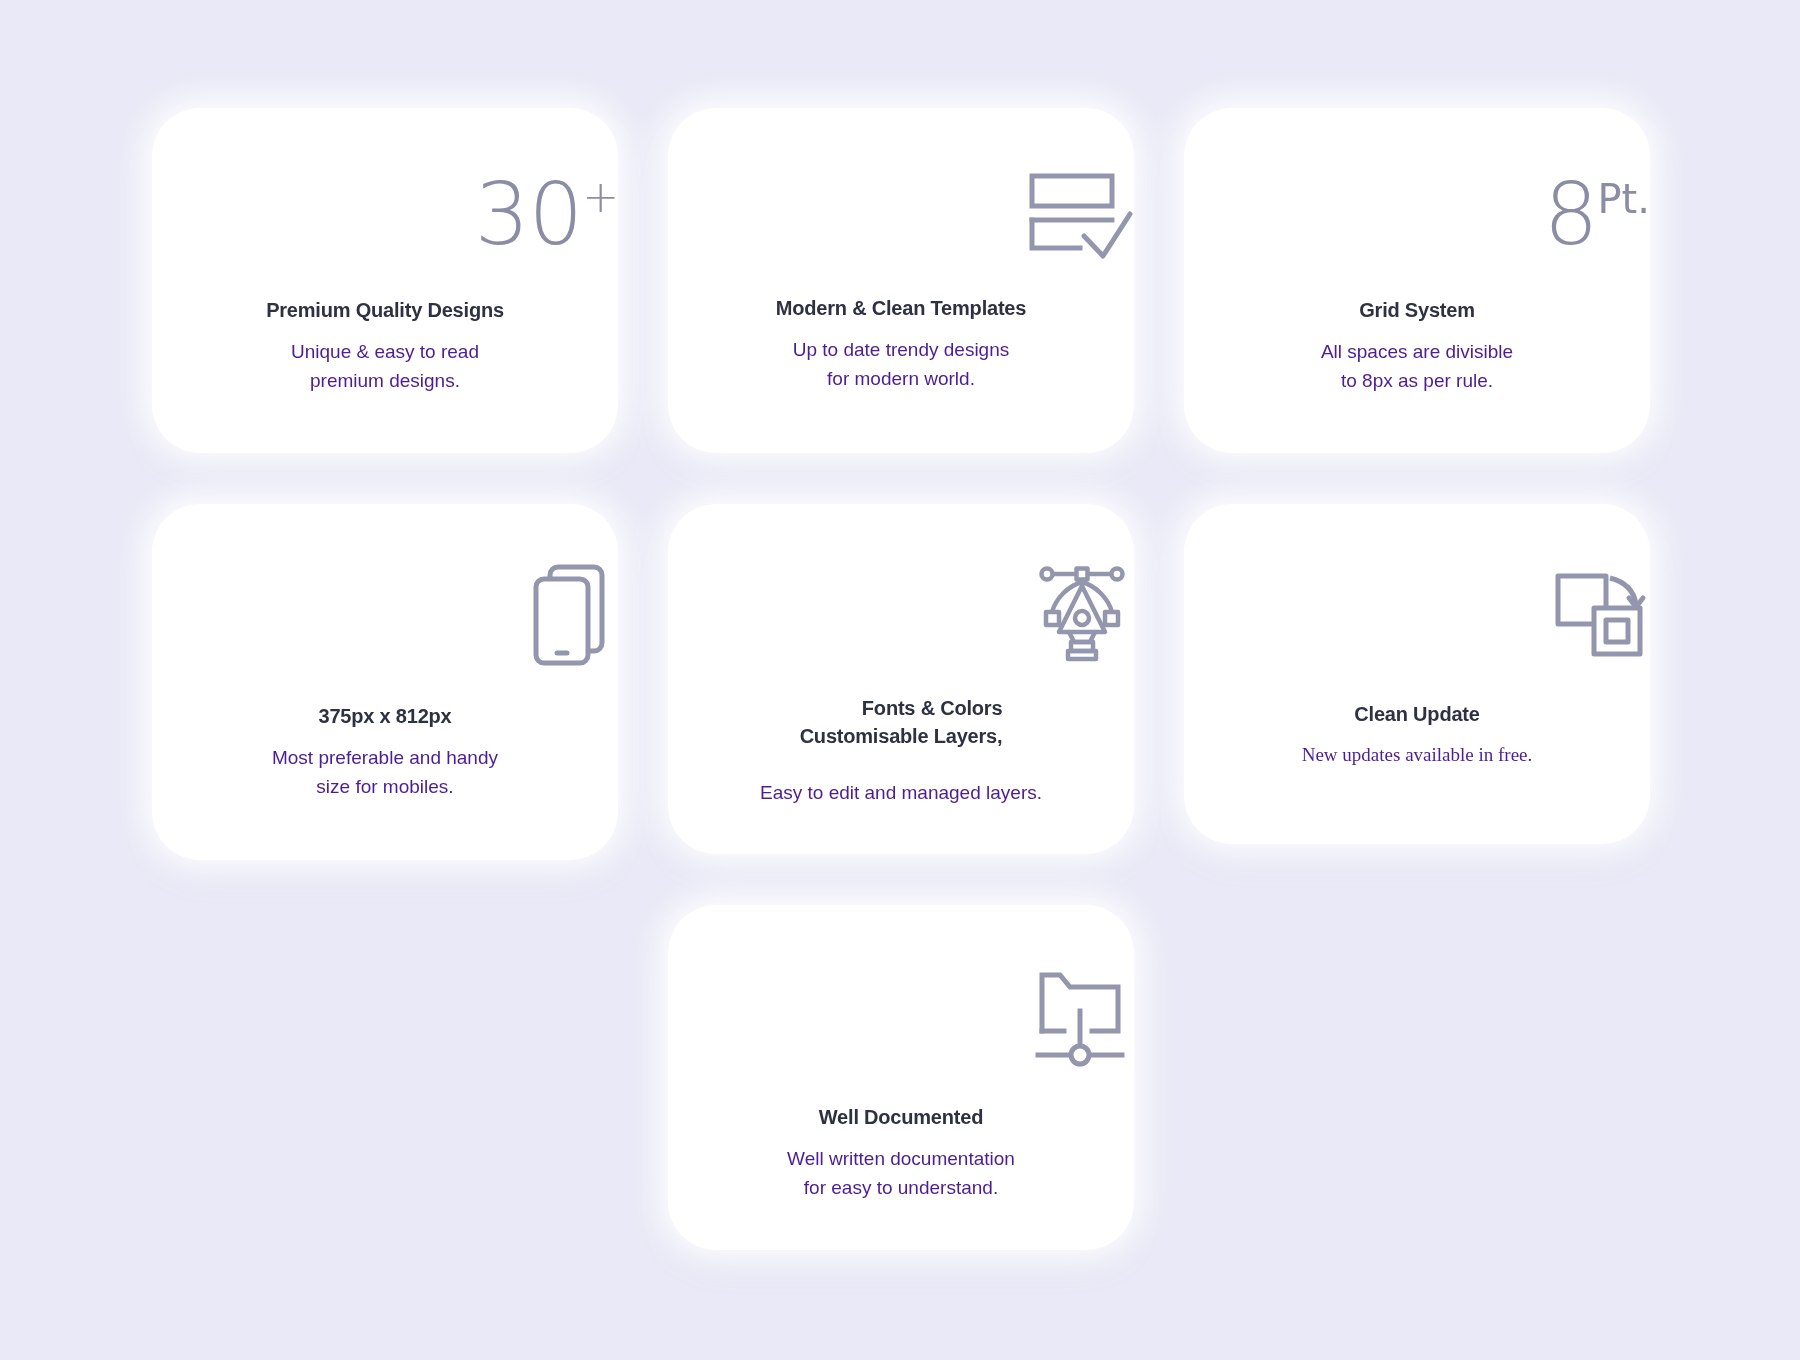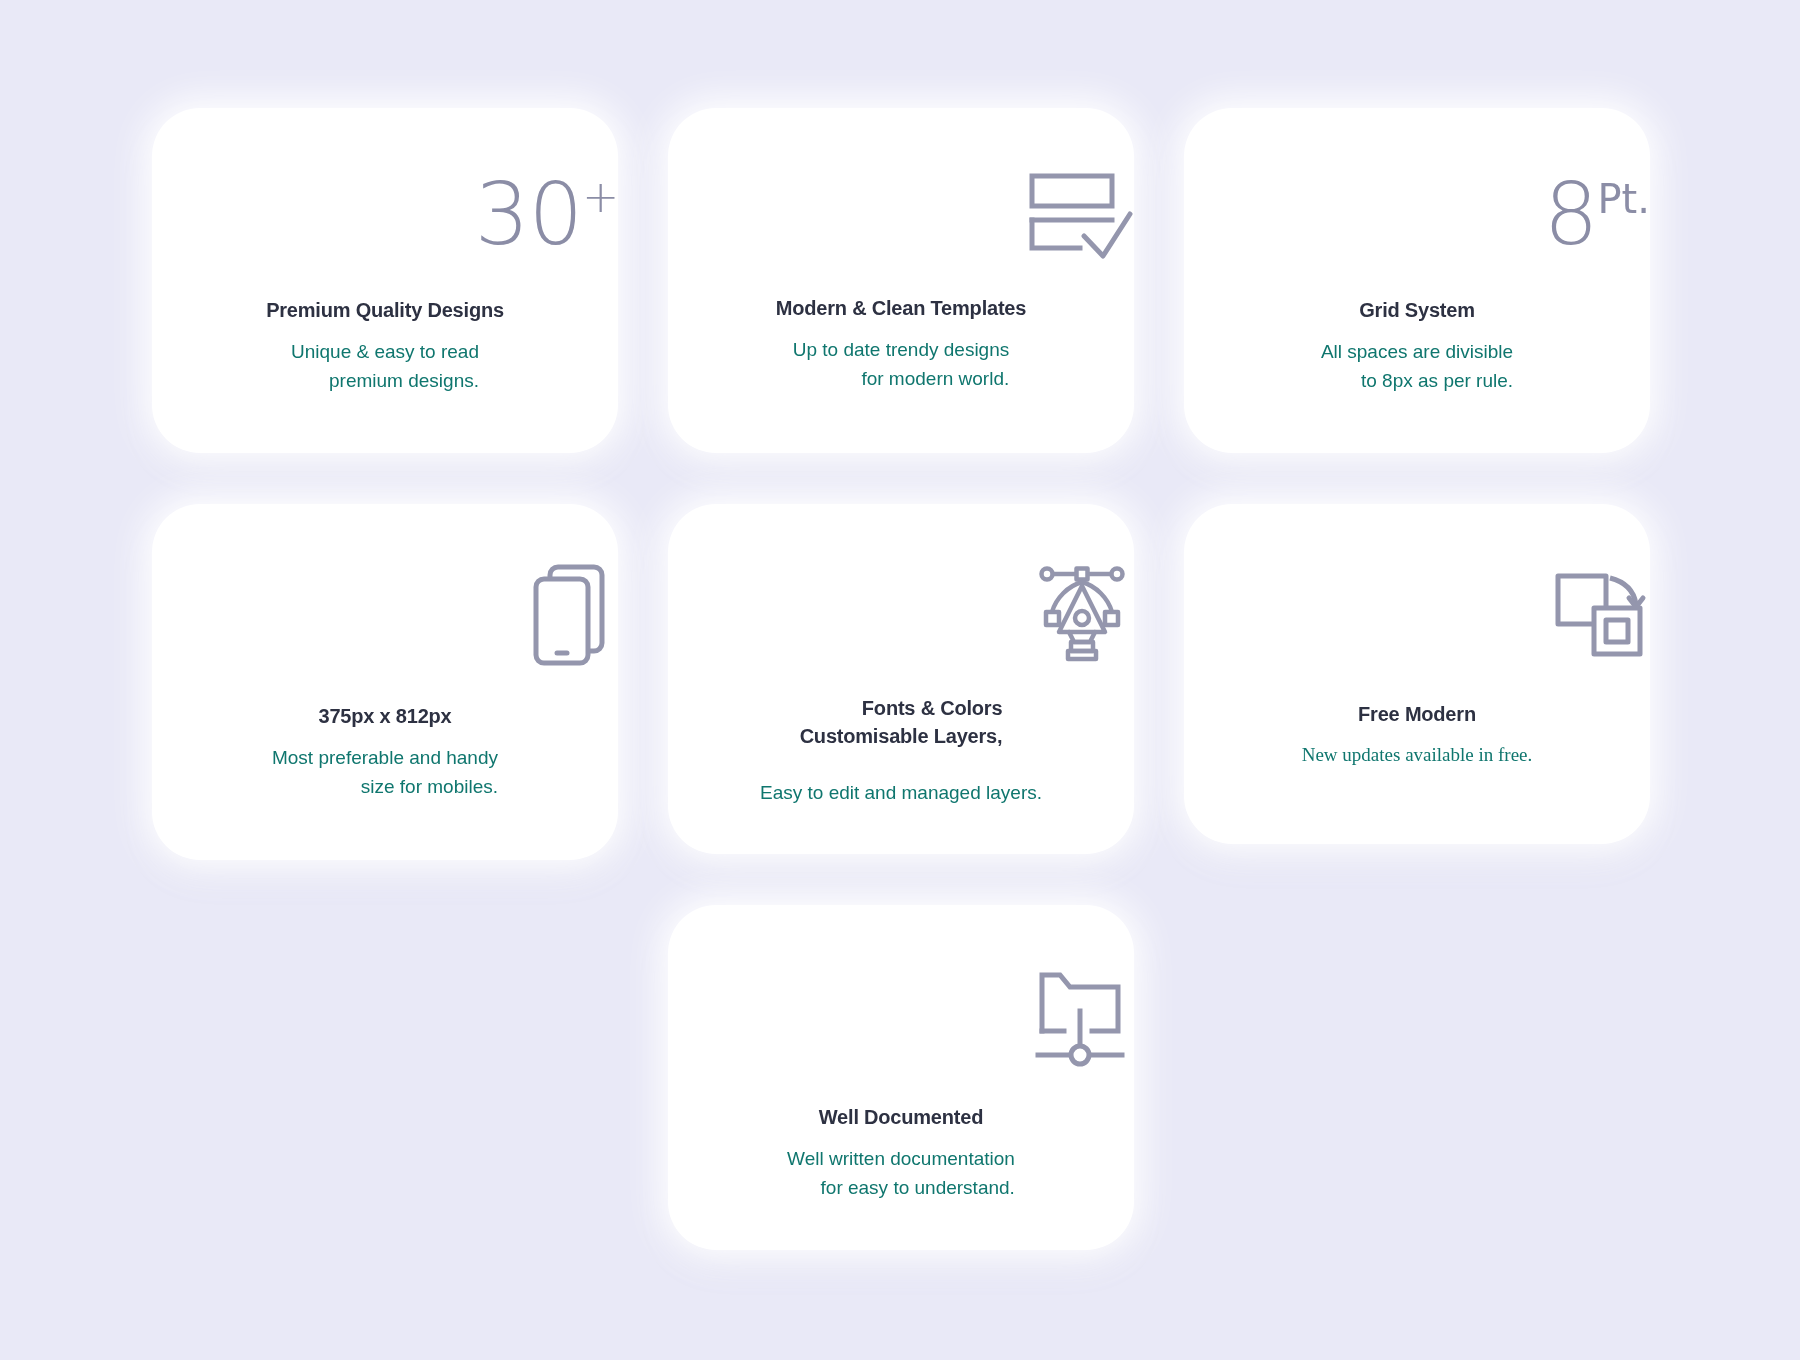--- a/index.html
+++ b/index.html
@@ -98,24 +98,24 @@
     line-height: 1.42;
     padding: 0 24px;
   }
   .card-1 .card-title, .card-2 .card-title, .card-3 .card-title { margin-top: 18px; }
   .card-4 .card-title { margin-top: 26px; }
   .card-5 .card-title { margin-top: 22px; }
   .card-6 .card-title { margin-top: 26px; }
   .card-7 .card-title { margin-top: 26px; }
 
   .card-desc {
-    color: #0f766e;
+    color: #4c1d95;
     font-size: 19px;
     font-weight: normal;
-    text-align: right;
+    text-align: center;
     line-height: 1.52;
     margin-top: 14px;
     padding: 0 26px;
   }
   .card-5 .card-desc { margin-top: 28px; }
   .card-6 .card-desc { margin-top: 13px; font-family: Liberation Serif, serif; }
 
   .desc-line { display: block; }
 </style>
 </head>
@@ -215,21 +215,21 @@
   <div class="feature-card card-r2 card-6">
     <div class="icon-slot">
       <svg class="svg-icon" width="100" height="96" viewBox="0 0 100 96" fill="none" stroke="#9496ad" stroke-width="5" stroke-linecap="round" stroke-linejoin="round">
         <rect x="8" y="10" width="48" height="48" fill="#ffffff"></rect>
         <path d="M 60 12 C 76 16 84 26 86 38" stroke-linecap="butt"></path>
         <path d="M 79 32 L 86 41 L 93 32"></path>
         <rect x="44" y="42" width="46" height="46" fill="#ffffff"></rect>
         <rect x="56" y="54" width="22" height="22"></rect>
       </svg>
     </div>
-    <div class="card-title">Free Modern</div>
+    <div class="card-title">Clean Update</div>
     <div class="card-desc">
       <span class="desc-line">New updates available in free.</span>
     </div>
   </div>
 
   <div class="feature-card card-7">
     <div class="icon-slot">
       <svg class="svg-icon" width="108" height="104" viewBox="0 0 108 104" fill="none" stroke="#9496ad" stroke-width="5" stroke-linecap="square" stroke-linejoin="miter">
         <path d="M 16 66 L 16 10 L 34 10 L 44 22 L 92 22 L 92 66 L 66 66"></path>
         <path d="M 16 66 L 38 66"></path>

